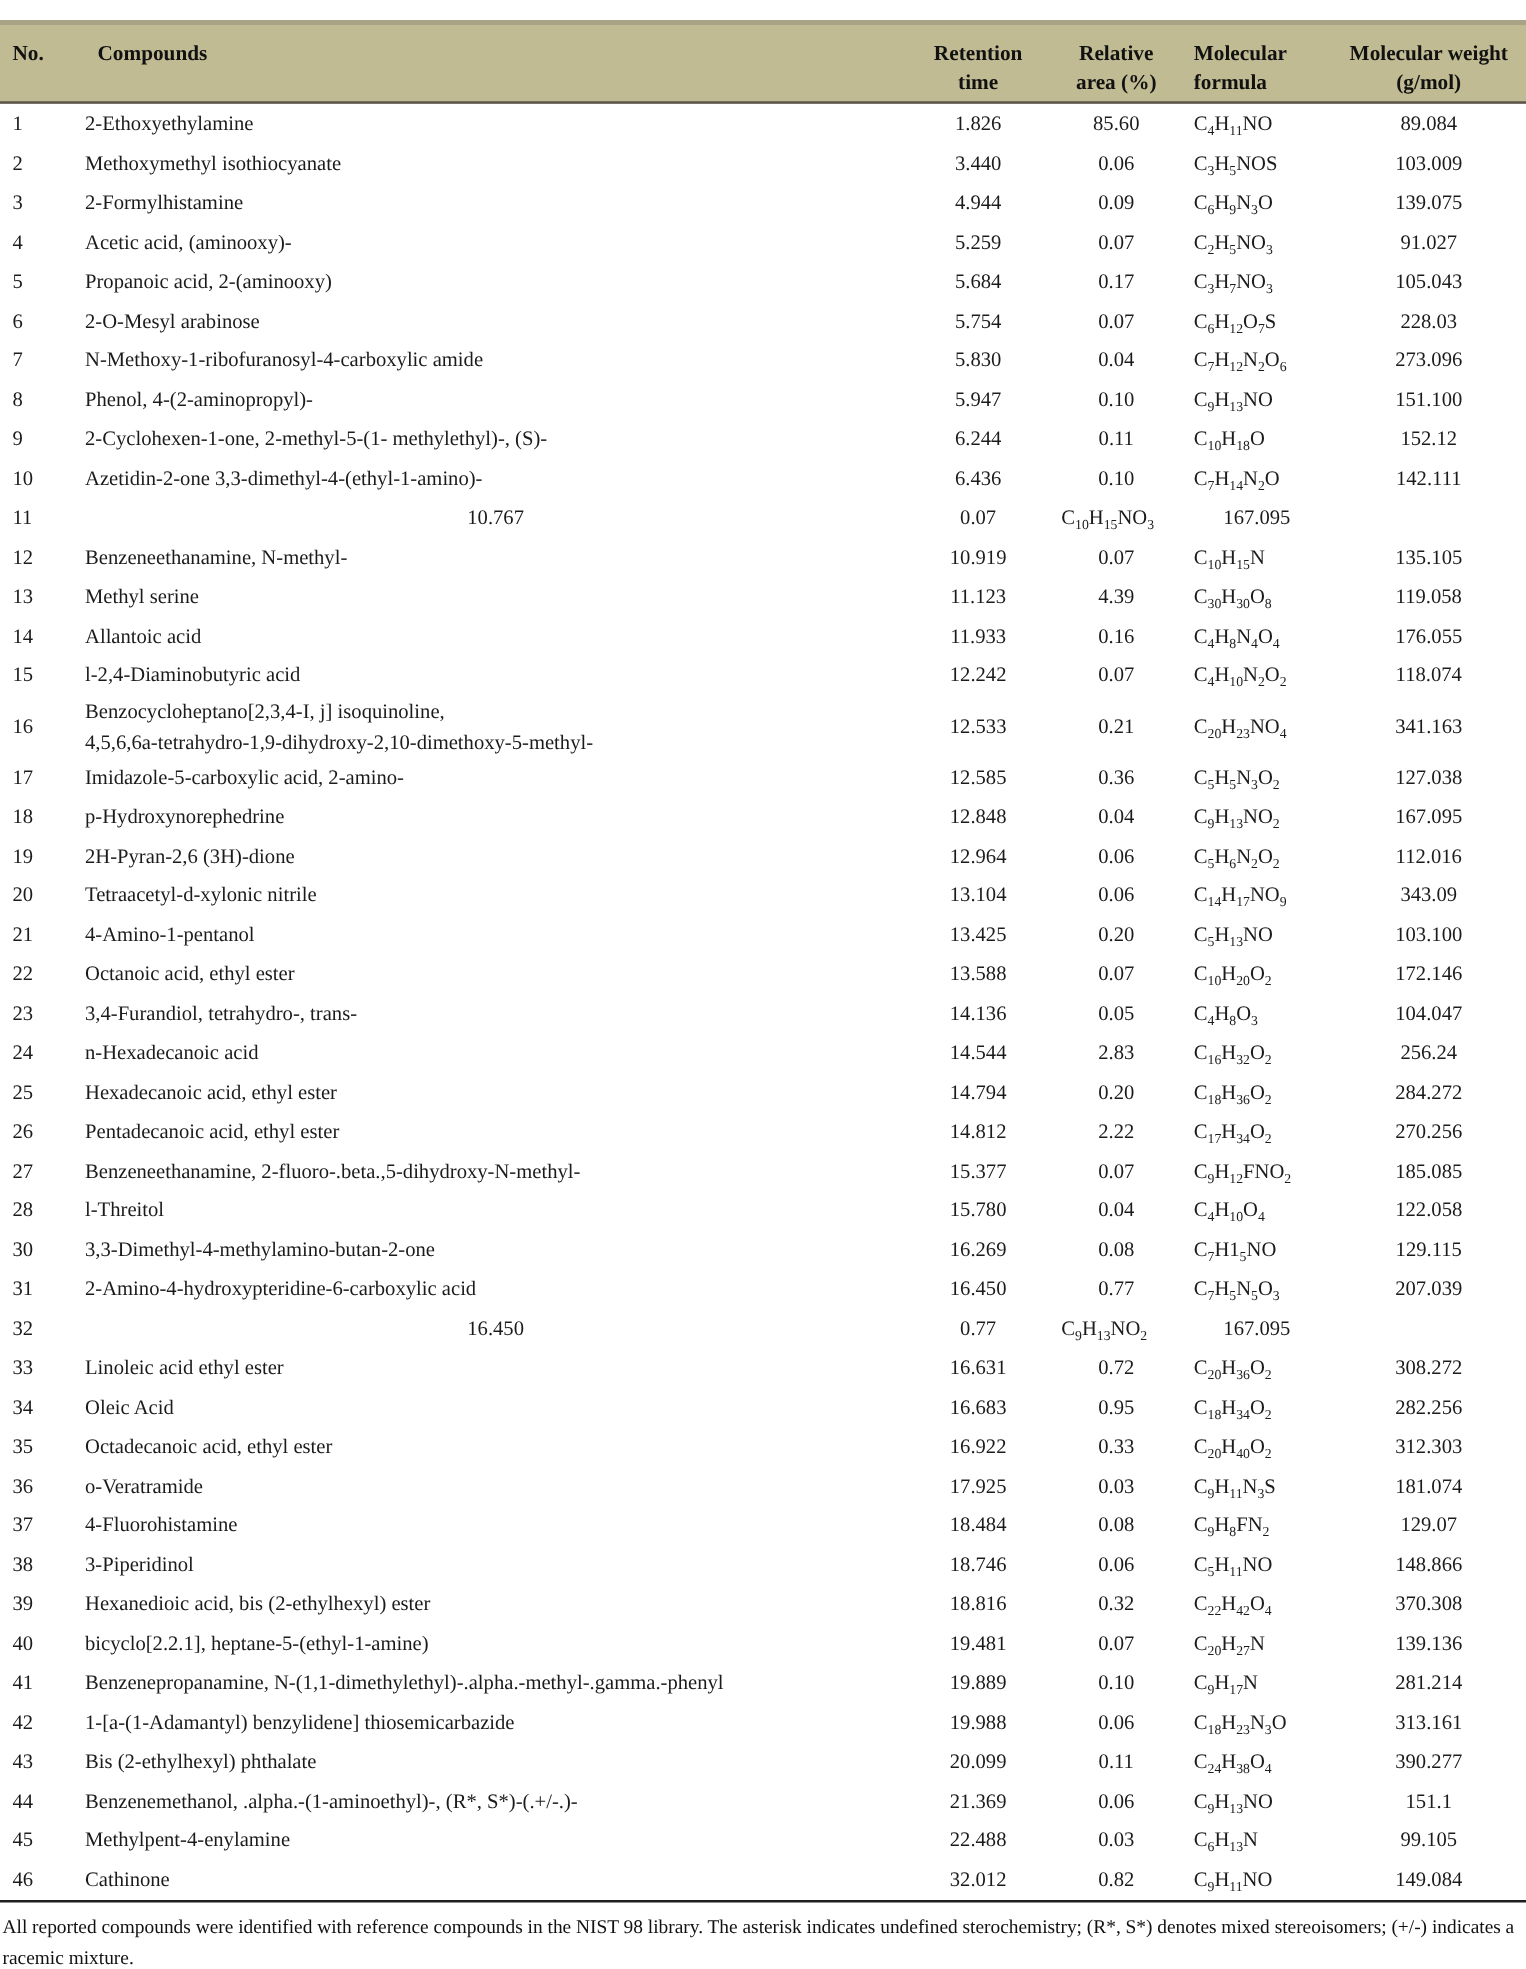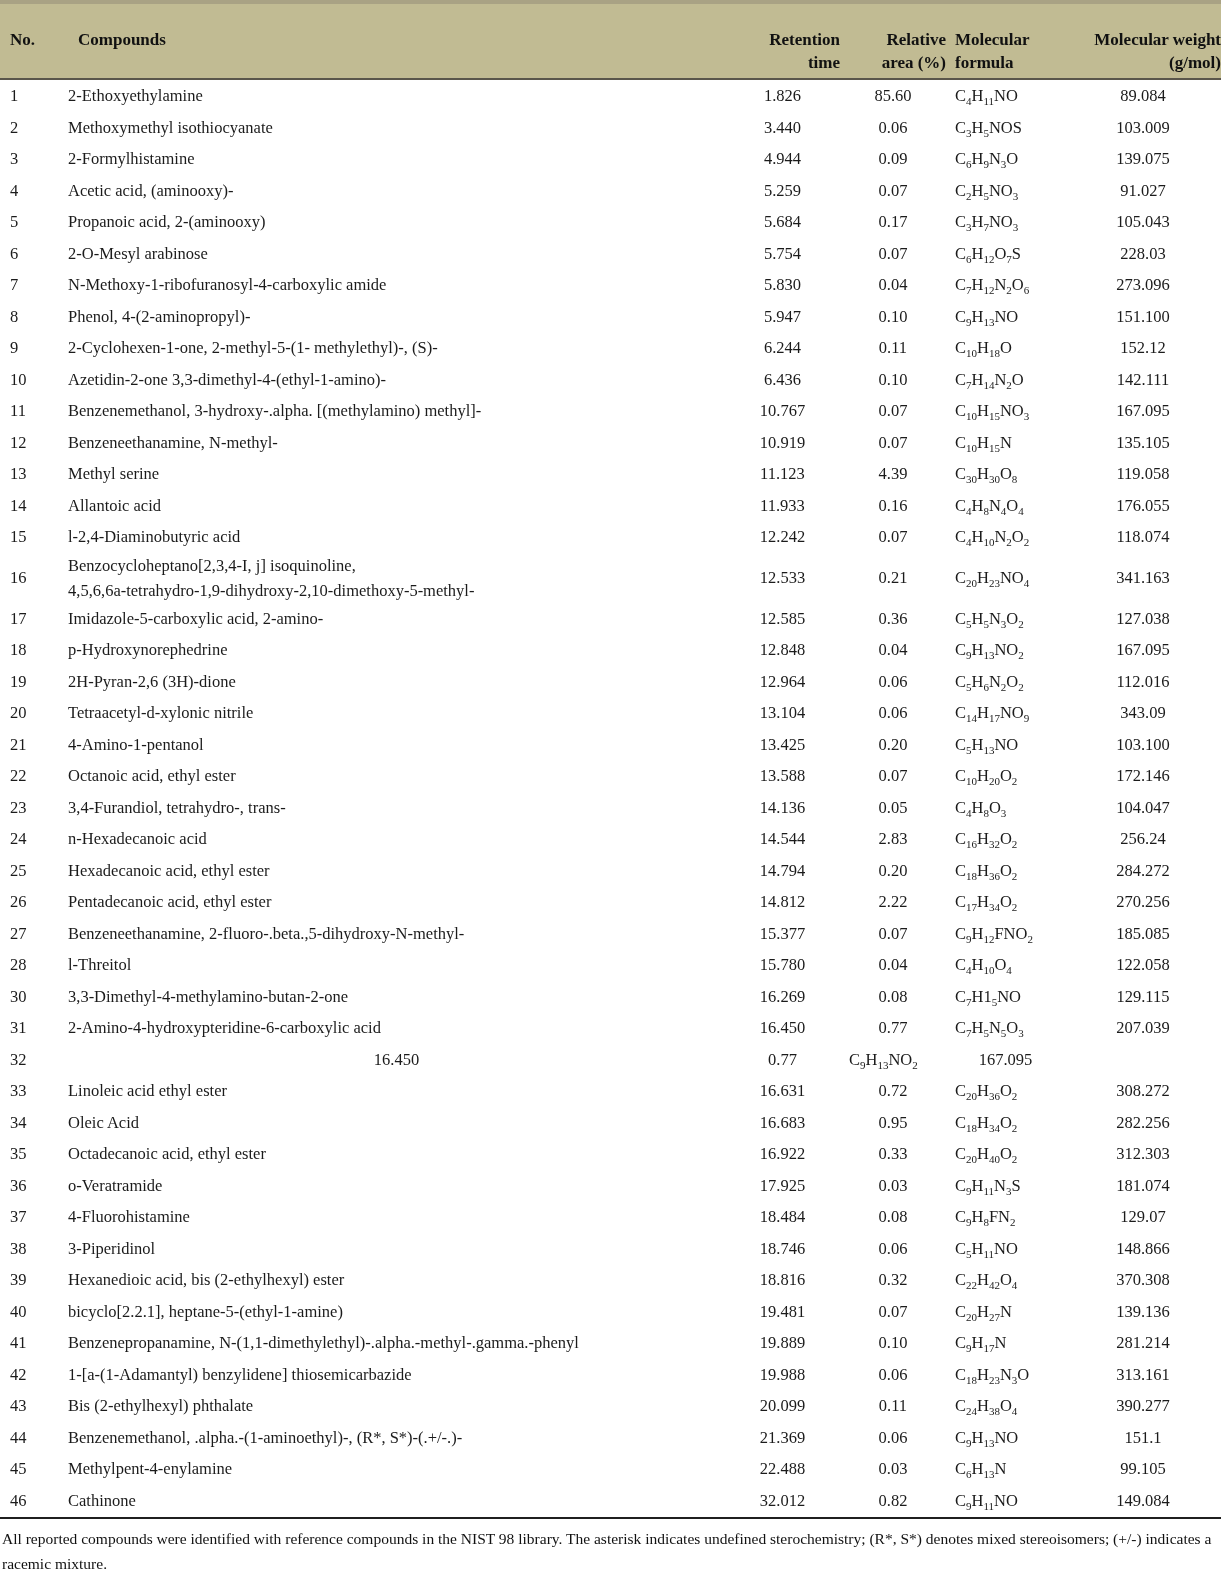--- a/index.html
+++ b/index.html
@@ -15,31 +15,32 @@
   .grid-cols {
     display: grid;
     grid-template-columns: 68px 657px 115px 106px 119px 156px;
   }
   .thead {
     box-sizing: border-box;
     min-height: 58px;
     background: #c1bb93;
     border-top: 4px solid #701a75;
     border-bottom: 2px solid #5a564b;
-    padding-top: 24px;
+    padding-top: 11px;
     padding-bottom: 4px;
+    margin-top: 16px;
   }
   .th {
     font-weight: bold;
     font-size: 17px;
     line-height: 23px;
     white-space: pre-line;
     color: #111;
   }
-  .th.c { text-align: right; }
+  .th.c { text-align: center; }
   .th.pl10 { padding-left: 10px; }
   .th.pl9 { padding-left: 9px; }
   .tbody { width: 1221px; }
   .row {
     align-items: center;
     min-height: 31.5px;
   }
   .cell {
     font-size: 16.5px;
     line-height: 25px;
@@ -159,21 +160,20 @@
       <div class="row grid-cols">
     <div class="cell no">10</div>
     <div class="cell compound">Azetidin-2-one 3,3-dimethyl-4-(ethyl-1-amino)-</div>
     <div class="cell c">6.436</div>
     <div class="cell c">0.10</div>
     <div class="cell formula">C<sub>7</sub>H<sub>14</sub>N<sub>2</sub>O</div>
     <div class="cell c">142.111</div>
   </div>
       <div class="row grid-cols">
     <div class="cell no">11</div>
-    <div class="cell compound">Benzenemethanol, 3-hydroxy-.alpha. [(methylamino) methyl]-</div>
     <div class="cell c">10.767</div>
     <div class="cell c">0.07</div>
     <div class="cell formula">C<sub>10</sub>H<sub>15</sub>NO<sub>3</sub></div>
     <div class="cell c">167.095</div>
   </div>
       <div class="row grid-cols">
     <div class="cell no">12</div>
     <div class="cell compound">Benzeneethanamine, N-methyl-</div>
     <div class="cell c">10.919</div>
     <div class="cell c">0.07</div>

